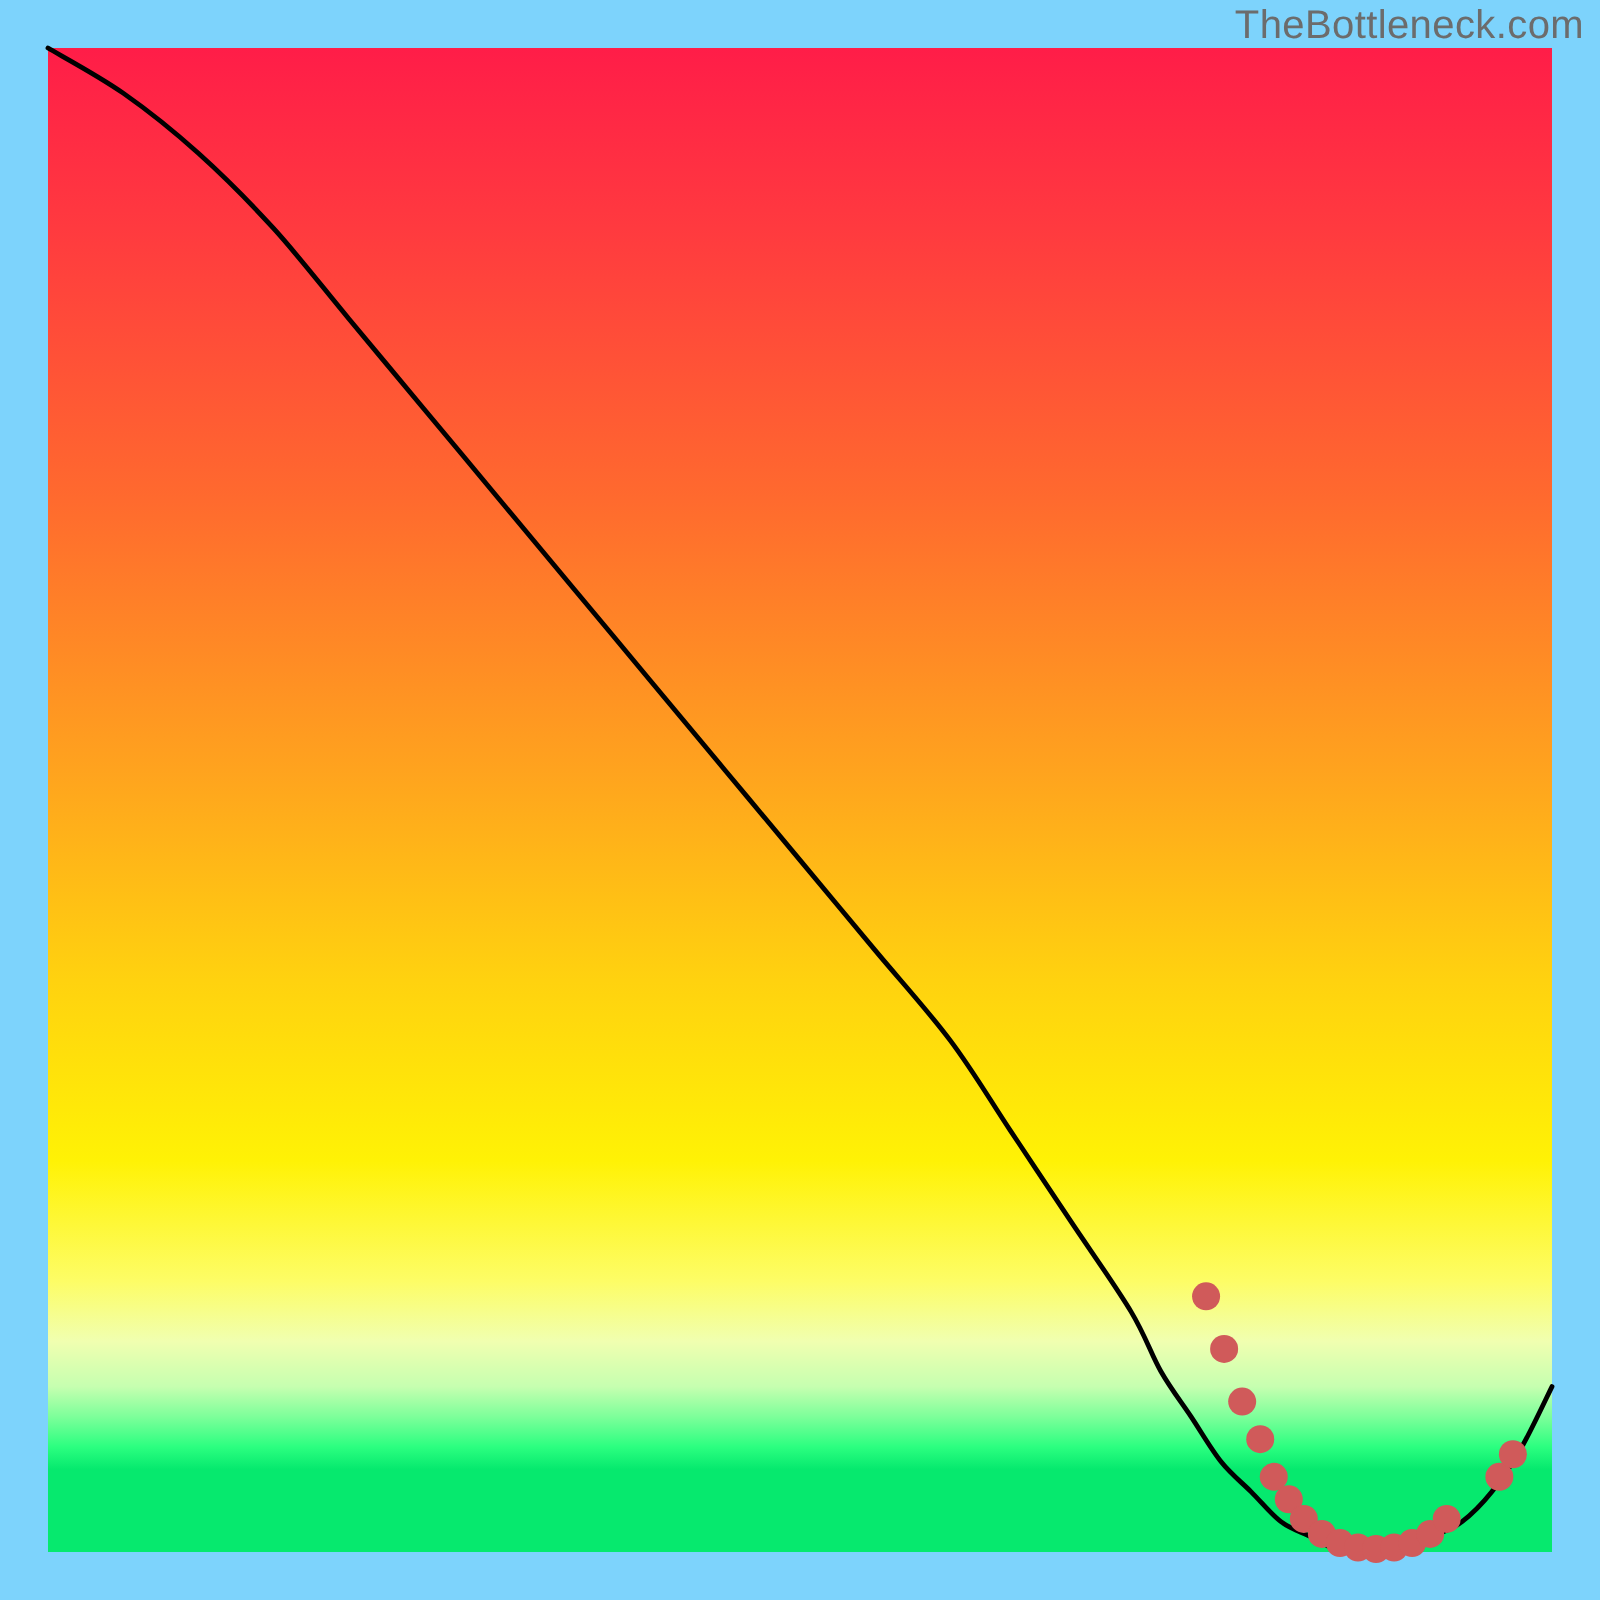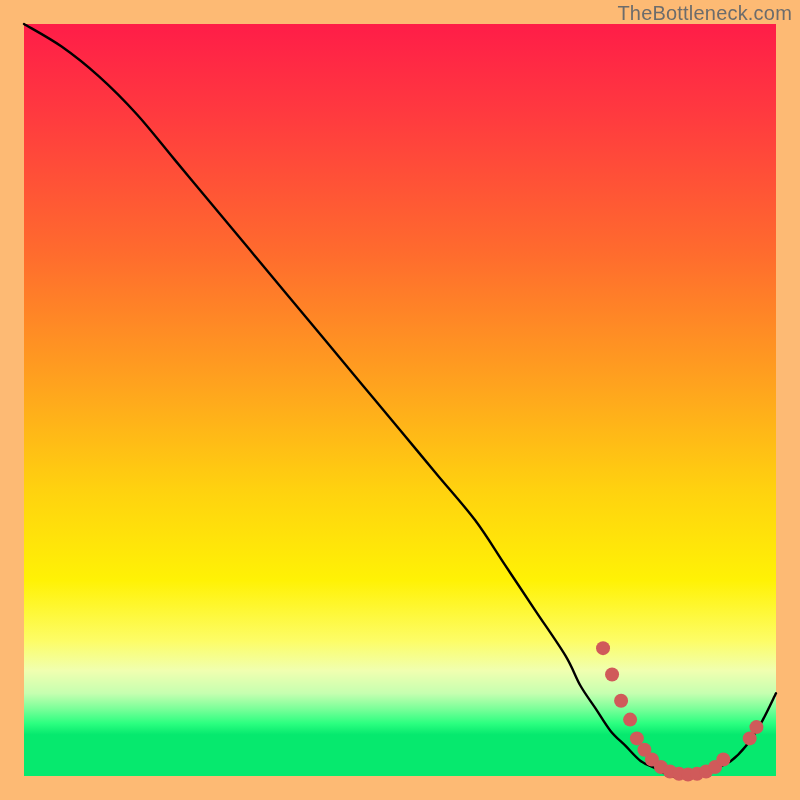--- a/index.html
+++ b/index.html
@@ -8,21 +8,21 @@
     width: 800px;
     height: 800px;
     background: #000;
     font-family: Arial, Helvetica, sans-serif;
     overflow: hidden;
   }
   .frame {
     position: relative;
     width: 800px;
     height: 800px;
-    background: #fdba74;
+    background: #7dd3fc;
   }
   .plot {
     position: absolute;
     left: 24px;
     top: 24px;
     width: 752px;
     height: 752px;
     
     background: linear-gradient(
       to bottom,

